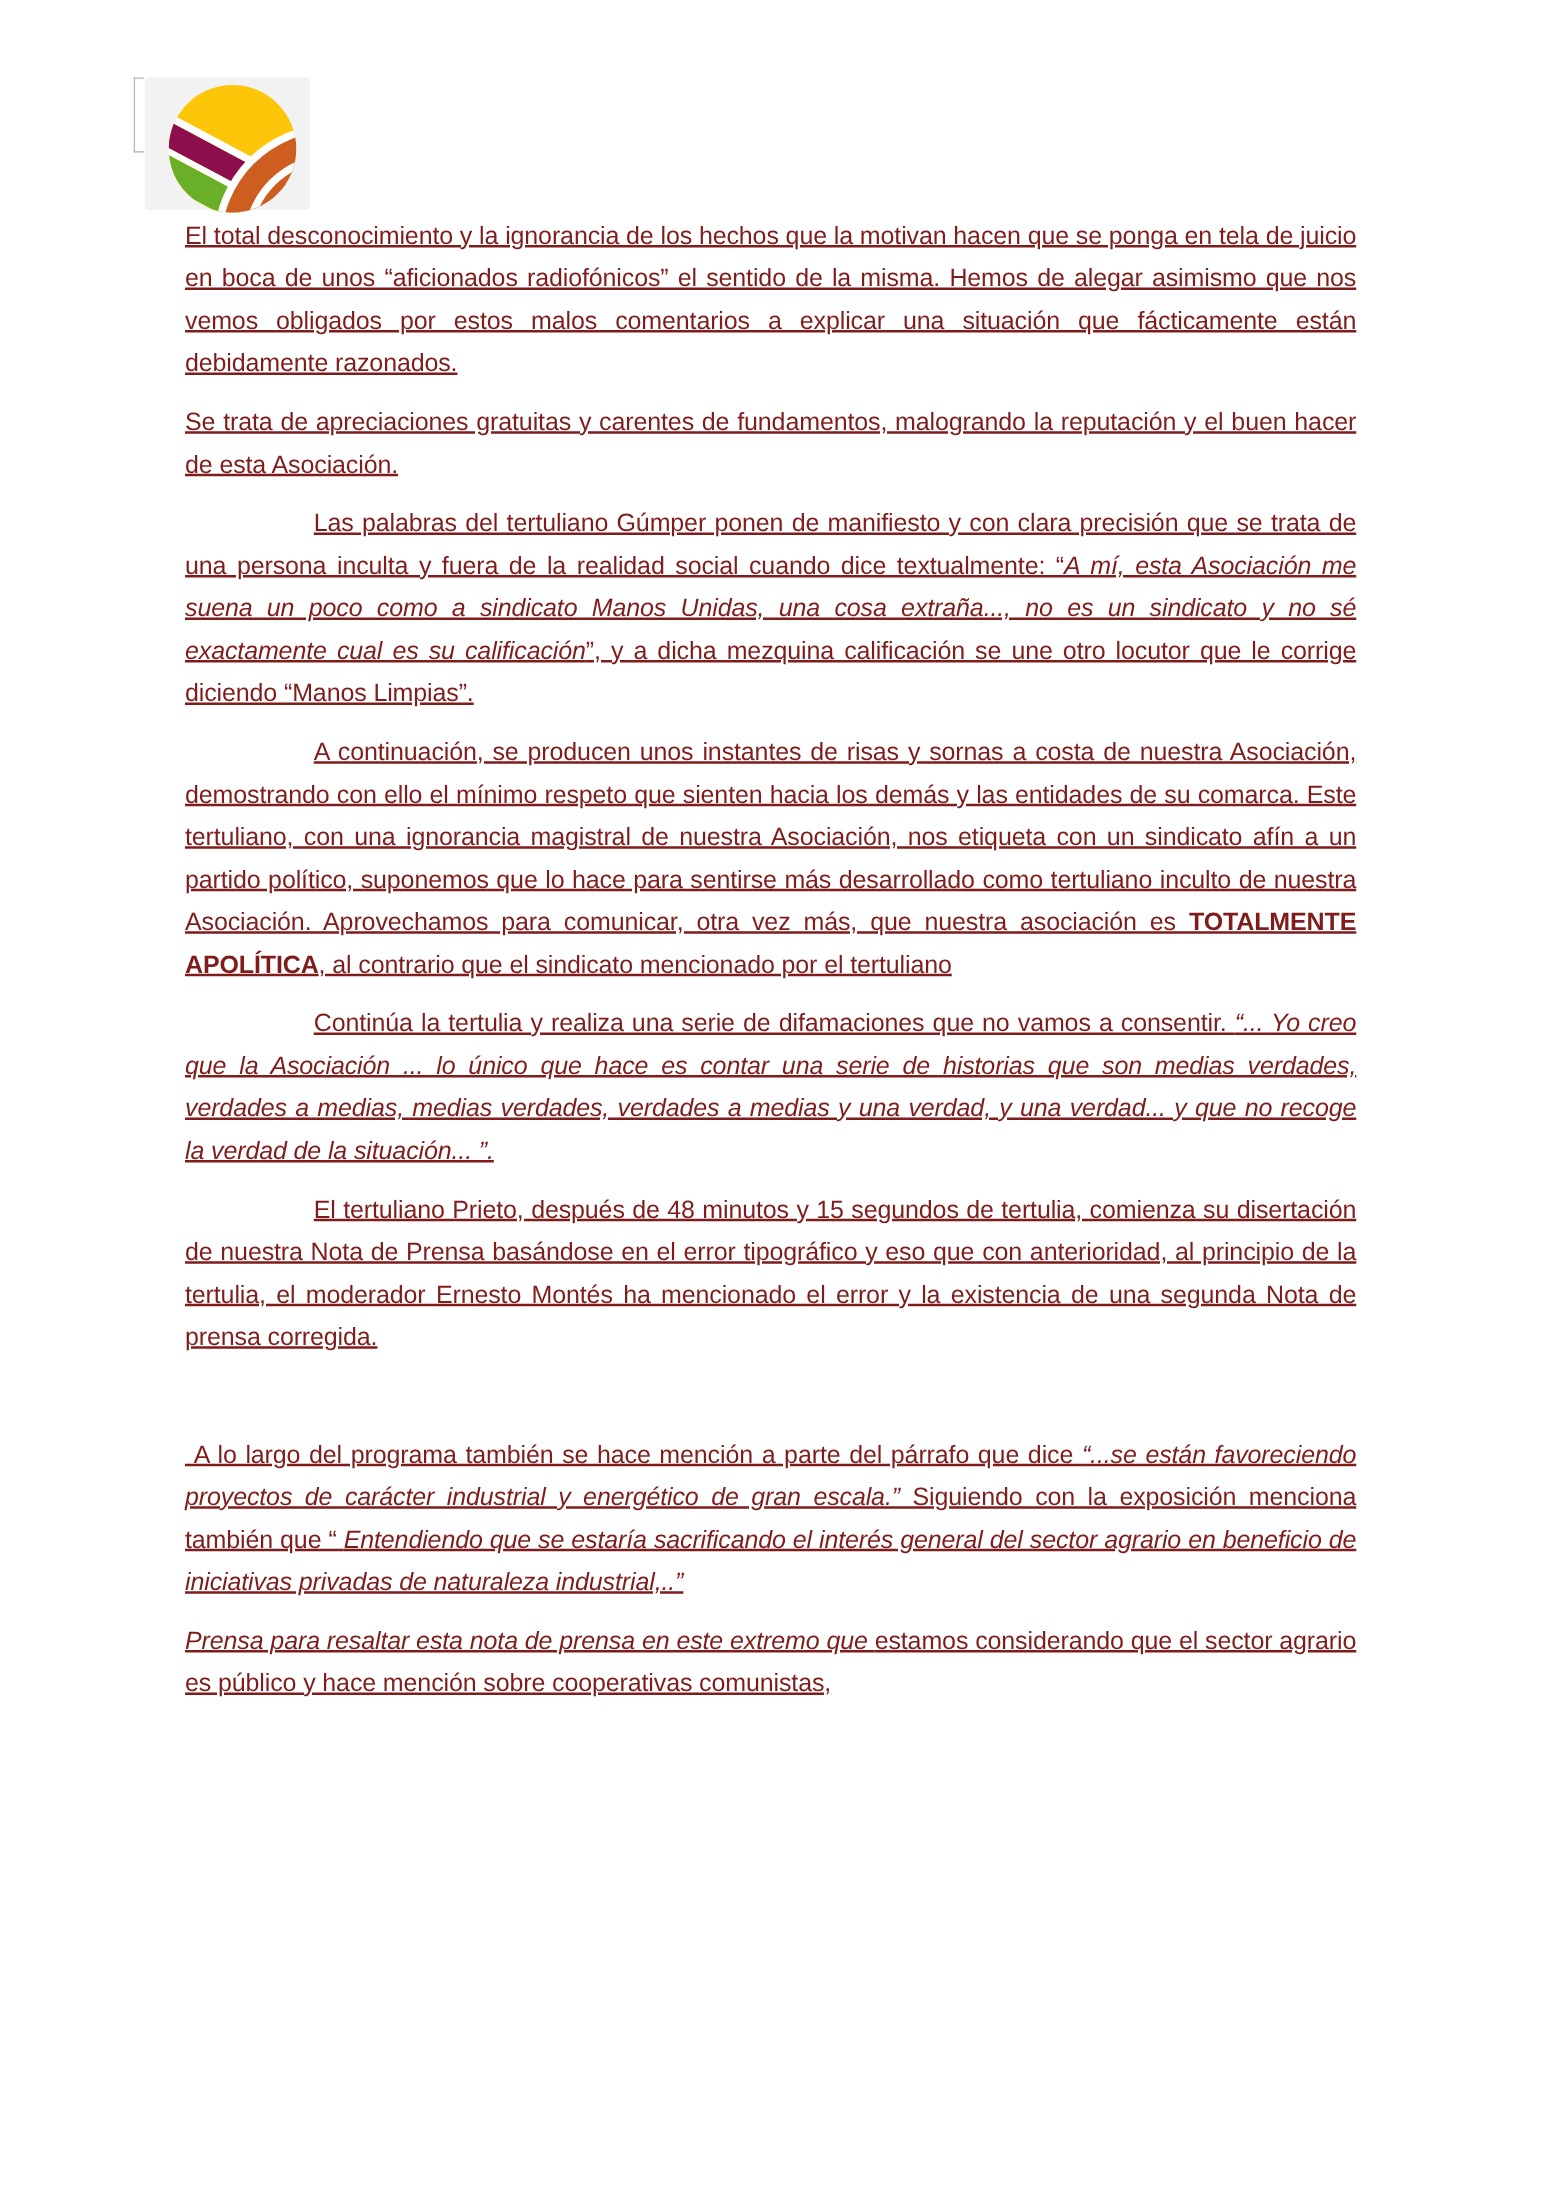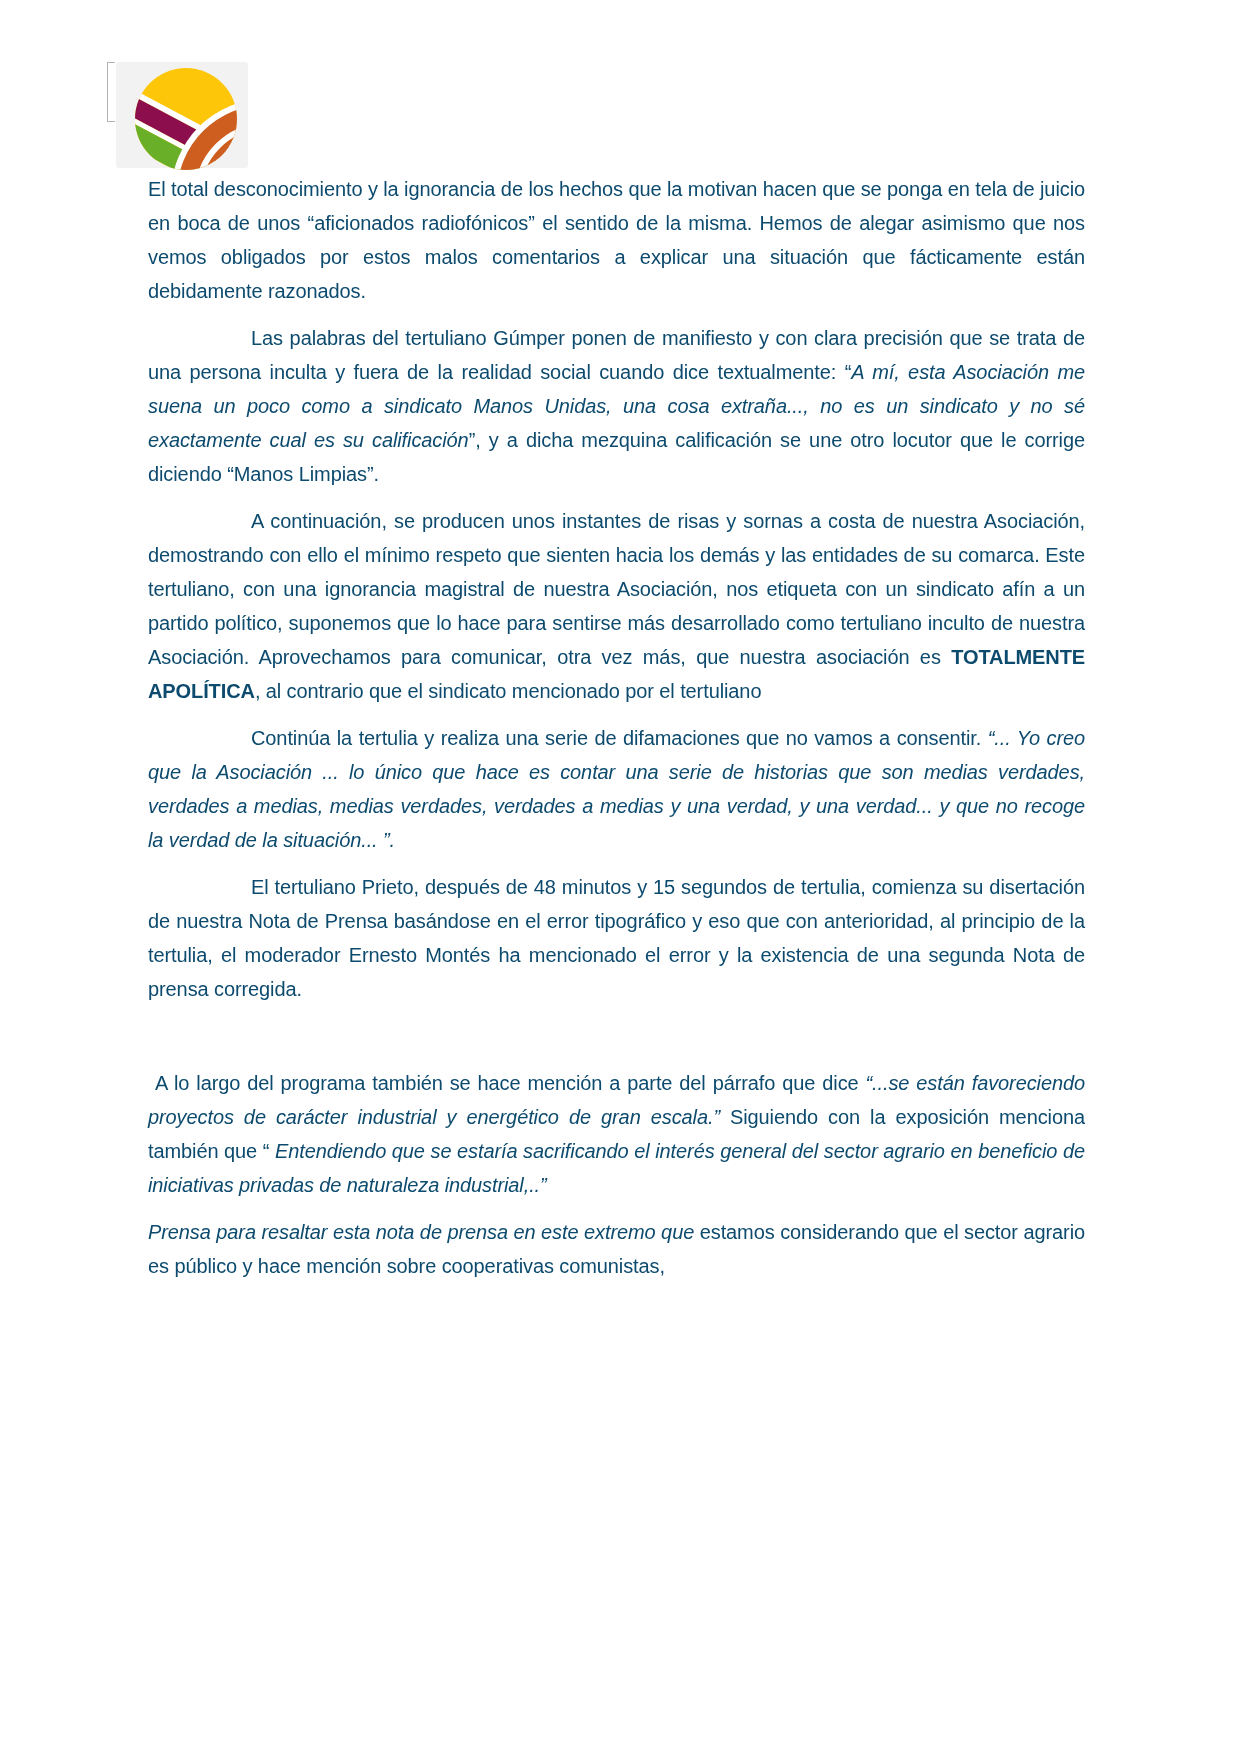--- a/index.html
+++ b/index.html
@@ -23,22 +23,23 @@
     border-bottom:1px solid #b3b3b3;
   }
   .content{
     position:absolute;left:148px;top:172px;width:937px;
   }
   .content p{
     margin:0 0 13px 0;
     font-size:20px;
     line-height:34px;
     text-align:justify;
-    color:#0c4a6e;
+    color:#7f1d1d;
     letter-spacing:-0.1px;
+    text-decoration:underline;
   }
   .content p.indent{text-indent:103px;}
   .content p.spacer{height:34px;margin:0 0 13px 0;}
   .run-normal{font-style:normal;font-weight:normal;}
   .run-italic{font-style:italic;}
   .run-bold{font-weight:bold;}
 </style>
 </head>
 <body>
 
@@ -67,20 +68,21 @@
       <circle cx="131" cy="126" r="95" fill="#ffffff"></circle>
       <circle cx="131" cy="126" r="89" fill="#cd5e20"></circle>
       <circle cx="131" cy="126" r="68" fill="none" stroke-width="6" stroke="#ffffff"></circle>
       <circle cx="131" cy="126" r="45" fill="none" stroke-width="6" stroke="#ffffff"></circle>
     </g>
   </svg>
 </div>
 
 <div class="content">
     <p><span class="run-normal">El total desconocimiento y la ignorancia de los hechos que la motivan hacen que se ponga en tela de juicio en boca de unos “aficionados radiofónicos” el sentido de la misma. Hemos de alegar asimismo que nos vemos obligados por estos malos comentarios a explicar una situación que fácticamente están debidamente razonados.</span></p>
+    <p><span class="run-normal">Se trata de apreciaciones gratuitas y carentes de fundamentos, malogrando la reputación y el buen hacer de esta Asociación.</span></p>
     <p class="indent"><span class="run-normal">Las palabras del tertuliano Gúmper ponen de manifiesto y con clara precisión que se trata de una persona inculta y fuera de la realidad social cuando dice textualmente: “</span><span class="run-italic">A mí, esta Asociación me suena un poco como a sindicato Manos Unidas, una cosa extraña..., no es un sindicato y no sé exactamente cual es su calificación</span><span class="run-normal">”, y a dicha mezquina calificación se une otro locutor que le corrige diciendo “Manos Limpias”.</span></p>
     <p class="indent"><span class="run-normal">A continuación, se producen unos instantes de risas y sornas a costa de nuestra Asociación, demostrando con ello el mínimo respeto que sienten hacia los demás y las entidades de su comarca. Este tertuliano, con una ignorancia magistral de nuestra Asociación, nos etiqueta con un sindicato afín a un partido político, suponemos que lo hace para sentirse más desarrollado como tertuliano inculto de nuestra Asociación. Aprovechamos para comunicar, otra vez más, que nuestra asociación es </span><span class="run-bold">TOTALMENTE APOLÍTICA</span><span class="run-normal">, al contrario que el sindicato mencionado por el tertuliano</span></p>
     <p class="indent"><span class="run-normal">Continúa la tertulia y realiza una serie de difamaciones que no vamos a consentir. </span><span class="run-italic">“... Yo creo que la Asociación ... lo único que hace es contar una serie de historias que son medias verdades, verdades a medias, medias verdades, verdades a medias y una verdad, y una verdad... y que no recoge la verdad de la situación... ”.</span></p>
     <p class="indent"><span class="run-normal">El tertuliano Prieto, después de 48 minutos y 15 segundos de tertulia, comienza su disertación de nuestra Nota de Prensa basándose en el error tipográfico y eso que con anterioridad, al principio de la tertulia, el moderador Ernesto Montés ha mencionado el error y la existencia de una segunda Nota de prensa corregida.</span></p>
     <p class="spacer"></p>
     <p><span class="run-normal">&nbsp;A lo largo del programa también se hace mención a parte del párrafo que dice </span><span class="run-italic">“...se están favoreciendo proyectos de carácter industrial y energético de gran escala.”</span><span class="run-normal"> Siguiendo con la exposición menciona también que “ </span><span class="run-italic">Entendiendo que se estaría sacrificando el interés general del sector agrario en beneficio de iniciativas privadas de naturaleza industrial,..”</span></p>
     <p><span class="run-italic">Prensa para resaltar esta nota de prensa en este extremo que </span><span class="run-normal">estamos considerando que el sector agrario es público y hace mención sobre cooperativas comunistas,</span></p>
   </div>
 
 </body></html>

